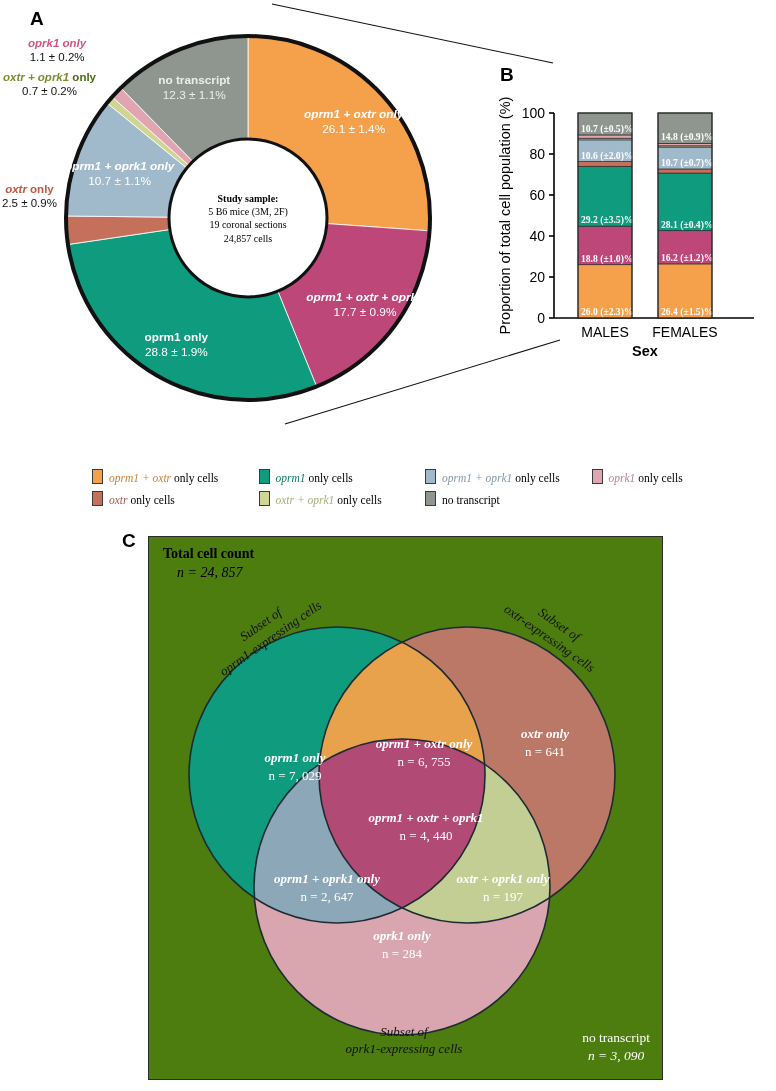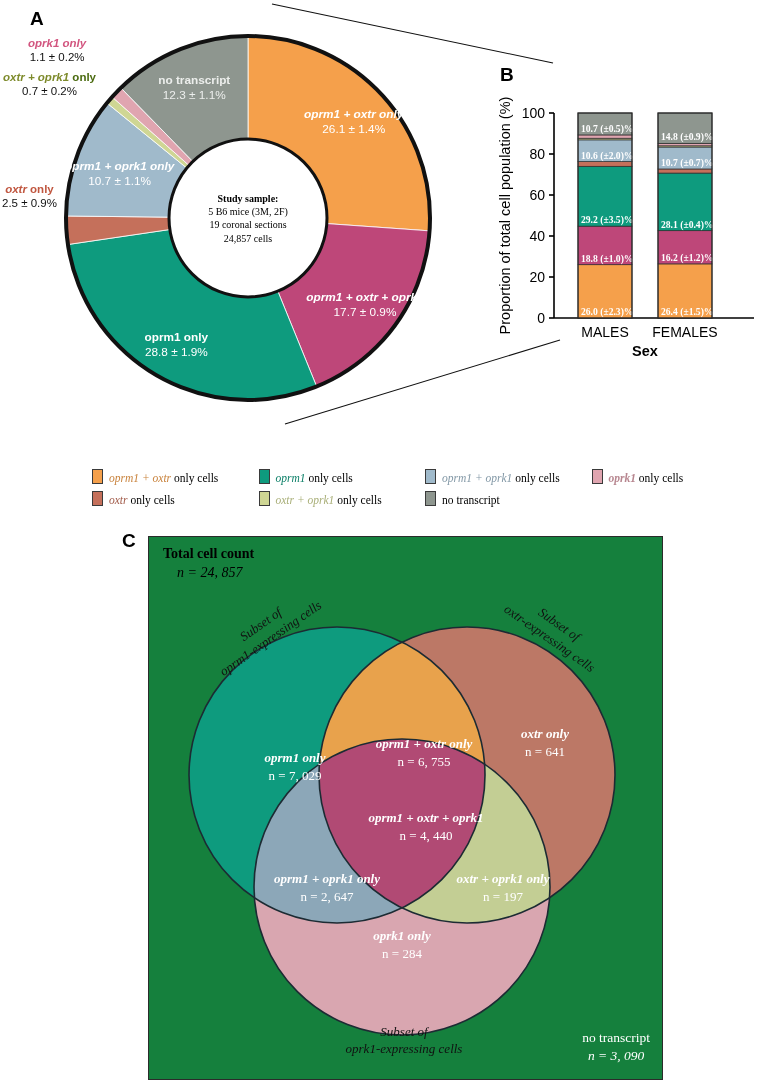--- a/index.html
+++ b/index.html
@@ -33,21 +33,21 @@
   
   #legend{position:absolute;left:92px;top:462px;width:660px;height:46px;
           display:grid;grid-template-columns:repeat(4,1fr);
           grid-auto-rows:22px;column-gap:6px;}
   .leg{display:flex;align-items:flex-end;font-family:"Liberation Serif",serif;font-size:11.5px;}
   .sw{width:9px;height:13px;border:1px solid #3a3a3a;margin-right:6px;flex:none;}
   .leg span.txt{white-space:nowrap;}
 
   
   #panelC{position:absolute;left:148px;top:536px;width:513px;height:542px;
-          background:#15803d;border:1.4px solid #2b2b2b;}
+          background:#4d7c0f;border:1.4px solid #2b2b2b;}
   #venn{position:absolute;left:0;top:0;}
   .c-total{position:absolute;left:14px;top:8px;font-family:"Liberation Serif",serif;
            color:#000;font-size:14px;line-height:1.35;}
   .c-total .b{font-weight:bold;}
   .c-total .n{padding-left:14px;font-style:italic;}
   .c-notr{position:absolute;right:12px;bottom:14px;text-align:center;
           font-family:"Liberation Serif",serif;font-size:13.5px;color:#fff;line-height:1.35;}
   .c-notr .n{font-style:italic;}
   .v-lbl{position:absolute;text-align:center;font-family:"Liberation Serif",serif;
          color:#fff;font-size:13px;line-height:1.35;white-space:nowrap;}
@@ -186,21 +186,21 @@
       <div class="leg">
         <span class="sw" style="background: rgb(14, 155, 126);"></span>
         <span class="txt"><i style="color: rgb(14, 155, 126); filter: brightness(0.82);">oprm1</i> only cells</span>
       </div>
       <div class="leg">
         <span class="sw" style="background: rgb(160, 186, 203);"></span>
         <span class="txt"><i style="color: rgb(160, 186, 203); filter: brightness(0.82);">oprm1 + oprk1</i> only cells</span>
       </div>
       <div class="leg">
         <span class="sw" style="background: rgb(224, 165, 176);"></span>
-        <span class="txt"><i style="color: rgb(224, 165, 176); filter: brightness(0.82); font-weight: bold;">oprk1</i> only cells</span>
+        <span class="txt"><i style="color: rgb(224, 165, 176); filter: brightness(0.82);">oprk1</i> only cells</span>
       </div>
       <div class="leg">
         <span class="sw" style="background: rgb(197, 112, 91);"></span>
         <span class="txt"><i style="color: rgb(197, 112, 91); filter: brightness(0.82);">oxtr</i> only cells</span>
       </div>
       <div class="leg">
         <span class="sw" style="background: rgb(207, 214, 148);"></span>
         <span class="txt"><i style="color: rgb(207, 214, 148); filter: brightness(0.82);">oxtr + oprk1</i> only cells</span>
       </div>
       <div class="leg">

